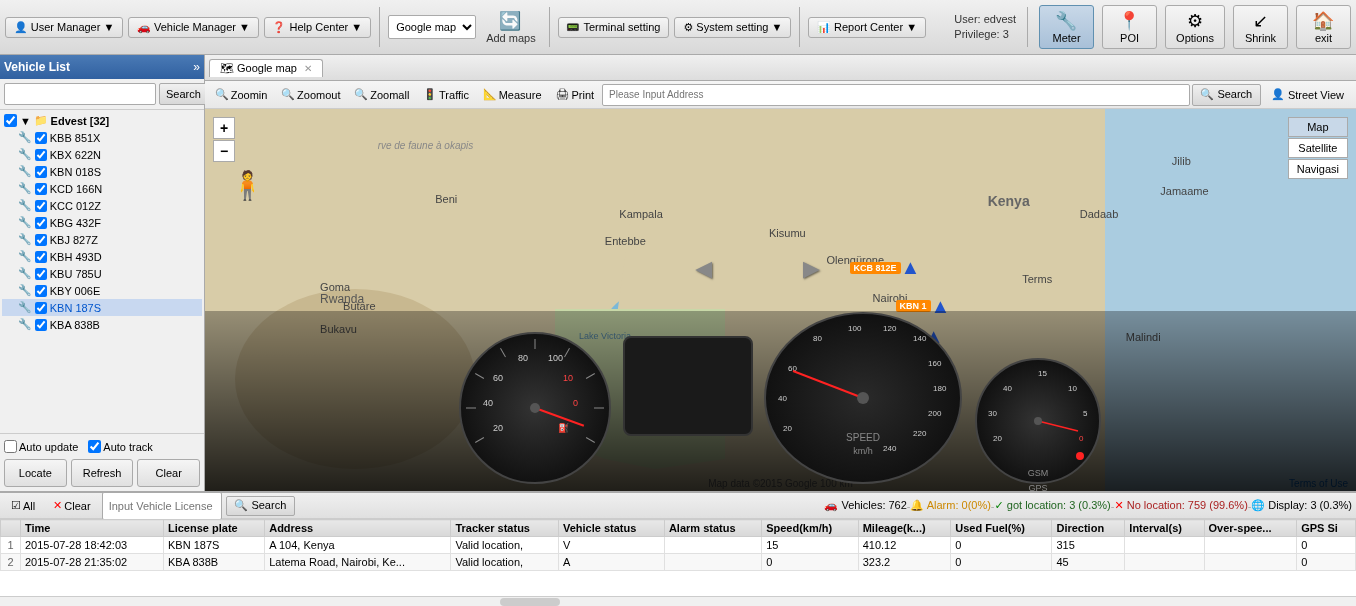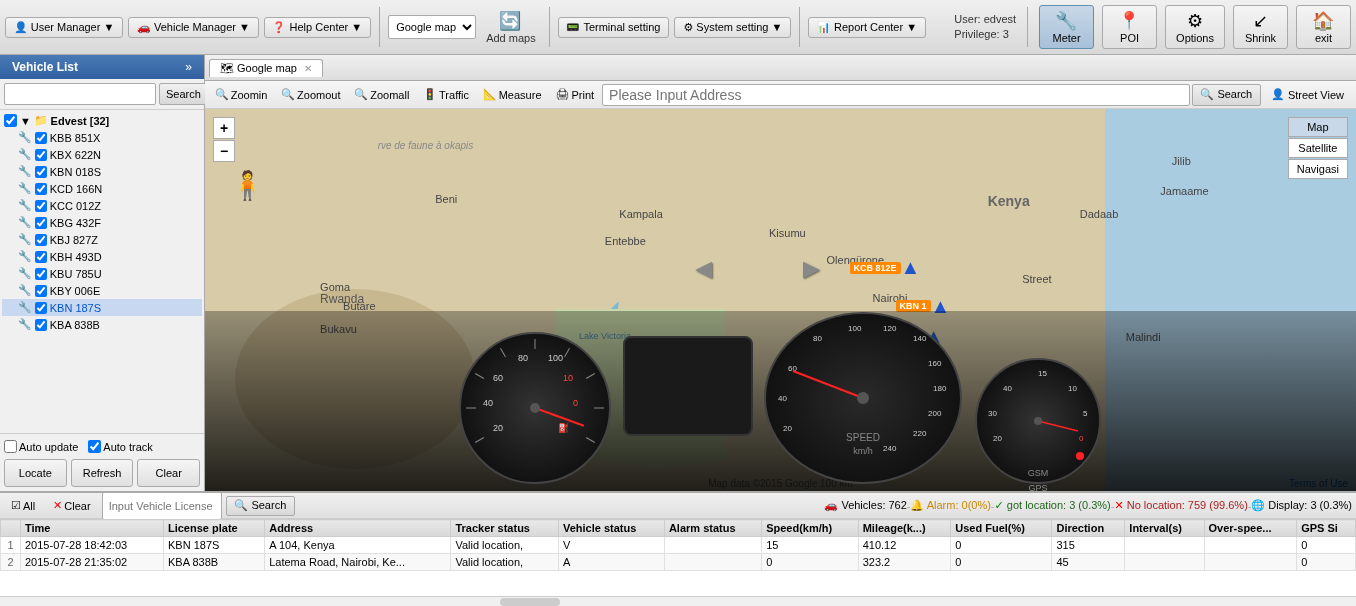--- a/index.html
+++ b/index.html
@@ -57,21 +57,21 @@
       width: 205px;
       background: #f0f0f0;
       border-right: 1px solid #aaa;
       display: flex;
       flex-direction: column;
       flex-shrink: 0;
     }
     #sidebar-header {
       background: linear-gradient(to bottom, #4a7ab5, #3060a0);
       color: white;
-      padding: 5px 12px;
+      padding: 5px 4px;
       font-weight: bold;
       font-size: 12px;
       display: flex;
       align-items: center;
       justify-content: space-between;
     }
     #vehicle-search {
       display: flex;
       padding: 4px;
       gap: 3px;
@@ -153,21 +153,21 @@
       height: 28px;
     }
     .map-tool-btn {
       display: flex; align-items: center; gap: 2px;
       padding: 2px 6px; background: transparent;
       border: none; cursor: pointer; font-size: 11px;
       border-radius: 2px;
     }
     #address-input {
       flex: 1; height: 22px; border: 1px solid #aaa; border-radius: 2px;
-      padding: 0 6px; font-size: 14px; color: #999;
+      padding: 0 6px; font-size: 10px; color: #999;
     }
     .map-search-btn {
       height: 22px; padding: 0 8px;
       background: linear-gradient(to bottom, #f0f0f0, #d8d8d8);
       border: 1px solid #aaa; border-radius: 2px; cursor: pointer; font-size: 11px;
     }
     .street-view-btn {
       margin-left: auto; display: flex; align-items: center; gap: 3px;
       padding: 2px 8px; background: transparent; border: none; cursor: pointer; font-size: 11px;
     }
@@ -585,21 +585,21 @@
       <div class="map-label" style="top:48%;left:10%;font-size:12px;color:#555;">Rwanda</div>
       <div class="map-label" style="top:26%;left:36%;">Kampala</div>
       <div class="map-label" style="top:33%;left:33%;padding-left:20px;">Entebbe</div>
       <div class="map-label" style="top:31%;left:49%;">Kisumu</div>
       <div class="map-label" style="top:22%;left:20%;">Beni</div>
       <div class="map-label" style="top:45%;left:10%;">Goma</div>
       <div class="map-label" style="top:56%;left:10%;">Bukavu</div>
       <div class="map-label" style="top:12%;left:84%;">Jilib</div>
       <div class="map-label" style="top:26%;left:76%;">Dadaab</div>
       <div class="map-label" style="top:58%;left:80%;">Malindi</div>
-      <div class="map-label" style="top:43%;left:71%;">Street</div>
+      <div class="map-label" style="top:43%;left:71%;">Terms</div>
       <div class="map-label" style="top:38%;left:54%;">Olengürone</div>
       <div class="map-label" style="top:48%;left:58%;">Nairobi</div>
       <div class="map-label" style="top:50%;left:12%;">Butare</div>
       <div class="map-label" style="top:20%;left:83%;">Jamaame</div>
 
       <div class="map-label" style="top:8%;left:15%;font-size:10px;color:#888;font-style:italic;">rve de faune à okapis</div>
 
       <div class="vehicle-marker" style="top:26%;left:56%;">
         <div class="vehicle-marker-label">KCB 812E</div>
         <div style="font-size:20px;color:#2255cc;">▲</div>

